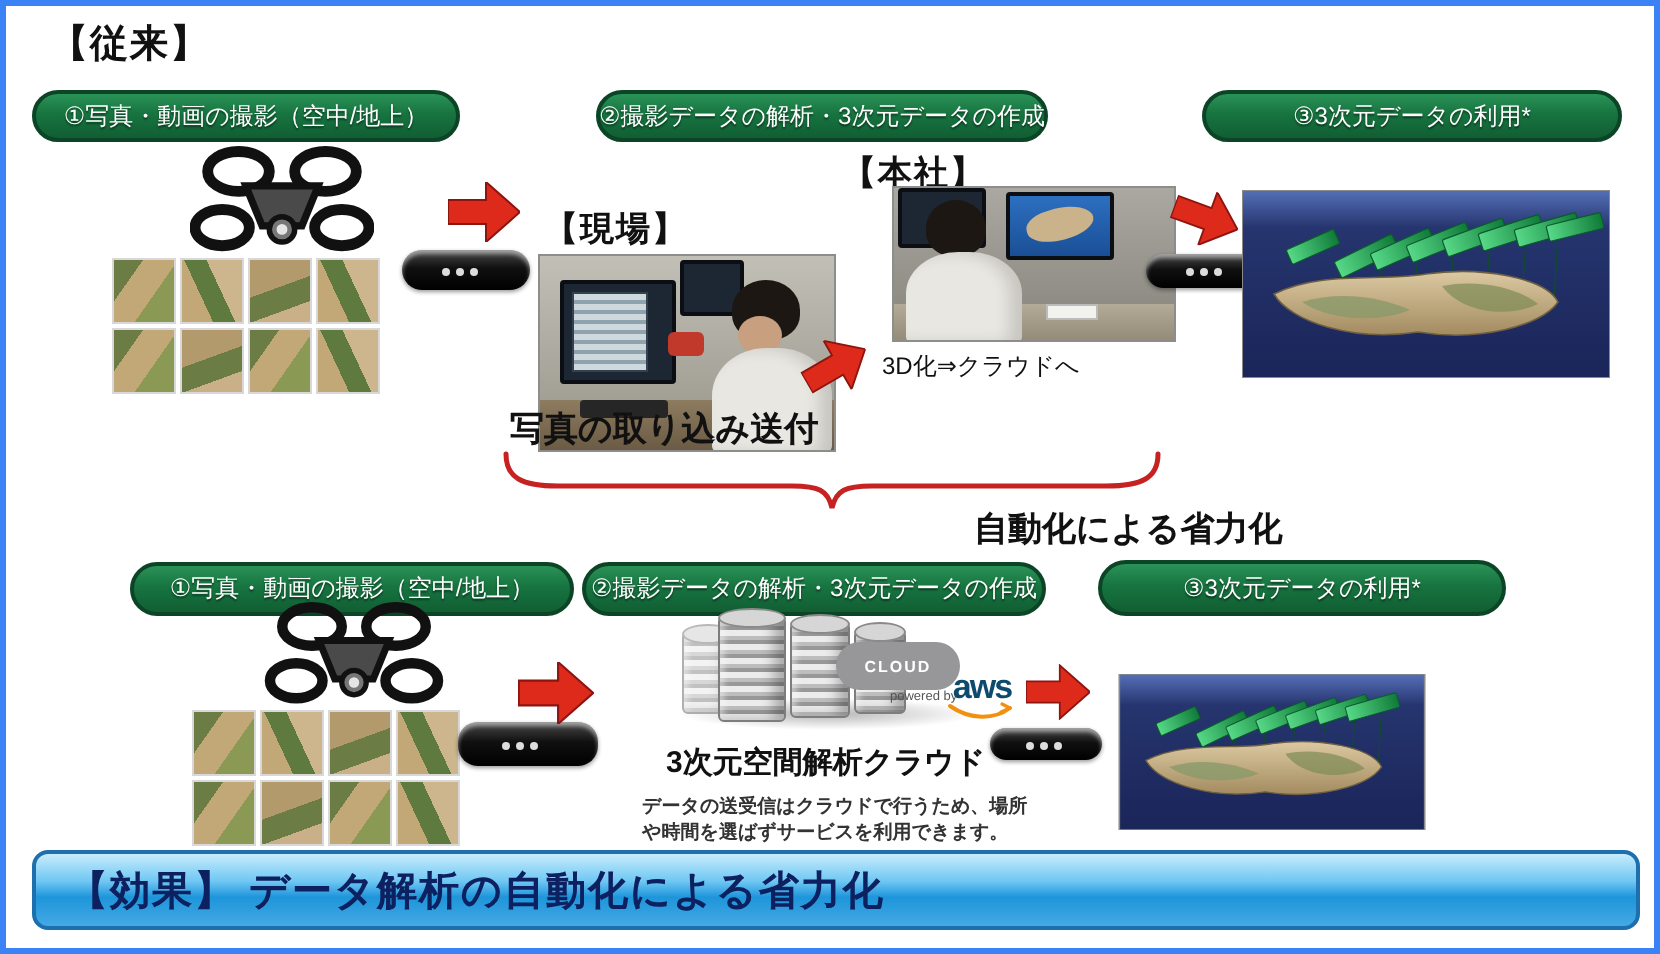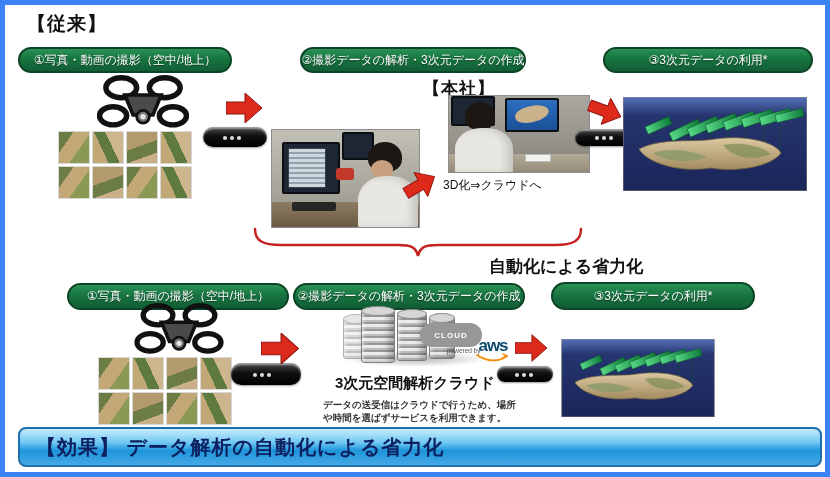--- a/index.html
+++ b/index.html
@@ -1,20 +1,20 @@
 <!DOCTYPE html>
 <html><head>
 <meta charset="utf-8">
 <style>
   * { margin:0; padding:0; box-sizing:border-box; }
   html,body { background:#ffffff; }
   body { font-family:"Liberation Sans","DejaVu Sans",sans-serif; }
 
   .canvas { position:relative; width:830px; height:477px; background:#ffffff;
-            border:5px solid #3b82f6; overflow:hidden; }
+            border:3px solid #3b82f6; overflow:hidden; }
 
   .abs { position:absolute; }
 
   .heading { position:absolute; font-size:19px; font-weight:bold; color:#111; letter-spacing:1px; }
 
   .pill { position:absolute; display:flex; align-items:center; justify-content:center;
           background:linear-gradient(180deg,#2a9257 0%, #177440 45%, #115e33 100%);
           border:2px solid #0b4526; border-radius:14px; color:#fff; font-weight:normal;
           font-size:12px; text-shadow:0 1px 1px rgba(0,0,0,.5); white-space:nowrap; }
 
@@ -113,20 +113,21 @@
   </div>
 
   <div class="device" style="left:198px; top:122px; width:64px; height:20px;"></div>
 
   <div class="abs" style="left:221px; top:88px;">
     <svg width="36" height="30" viewBox="0 0 36 30">
       <polygon points="0,9 19,9 19,0 36,15 19,30 19,21 0,21" fill="#dd2a1a" stroke="#8e1410" stroke-width="1"></polygon>
     </svg>
   </div>
 
+  <div class="heading" style="left:269px; top:100px; font-size:17px;">【現場】</div>
   <div class="scene" style="left:266px; top:124px; width:149px; height:99px;">
     <div class="desk"></div>
     <div class="monitor" style="left:10px; top:12px; width:58px; height:52px;"></div>
     <div class="sheet" style="left:16px; top:18px; width:38px; height:40px;"></div>
     <div class="monitor" style="left:70px; top:2px; width:32px; height:28px;"></div>
     <div class="red-obj" style="left:64px; top:38px; width:18px; height:12px;"></div>
     <div style="left:20px; top:72px; width:44px; height:9px; background:#262626; border-radius:2px;"></div>
     <div class="hair" style="left:96px; top:12px; width:34px; height:30px;"></div>
     <div class="face" style="left:99px; top:30px; width:22px; height:19px;"></div>
     <div class="shirt" style="left:86px; top:46px; width:60px; height:53px;"></div>
@@ -209,20 +210,21 @@
         <g transform="translate(136,20) rotate(-16)">
             <rect width="32" height="9" rx="1" fill="url(#fg1)" stroke="#0b5a2c" stroke-width="0.6"></rect>
           </g>
         <g transform="translate(152,18) rotate(-14)">
             <rect width="28" height="8" rx="1" fill="url(#fg1)" stroke="#0b5a2c" stroke-width="0.6"></rect>
           </g>
       </g>
     </svg>
   </div>
 
+  <div class="note bold" style="left:252px; top:200px; font-size:17px;">写真の取り込み送付</div>
 
   <div class="abs" style="left:248px; top:222px;">
     <svg width="330" height="32" viewBox="0 0 330 32">
       <path d="M2,2 C2,14 10,18 28,18 L145,18 C158,18 163,20 165,29 C167,20 172,18 185,18 L302,18 C320,18 328,14 328,2" fill="none" stroke="#c62222" stroke-width="2.5" stroke-linecap="round"></path>
     </svg>
   </div>
   <div class="note bold" style="left:436px; top:250px; font-size:17px;margin-left:48px;">自動化による省力化</div>
 
 
   <div class="pill" style="left:62px; top:278px; width:222px; height:27px;">①写真・動画の撮影（空中/地上）</div>

